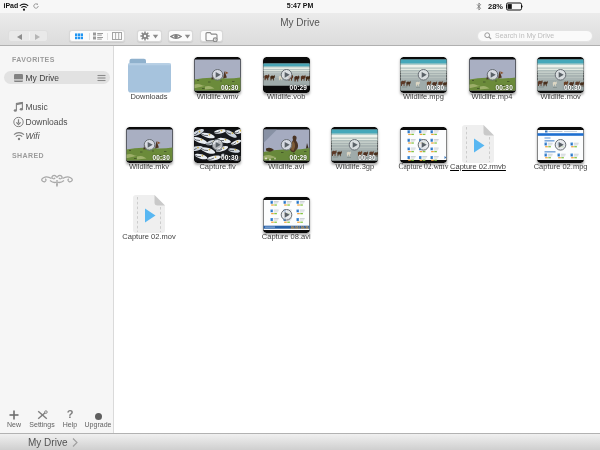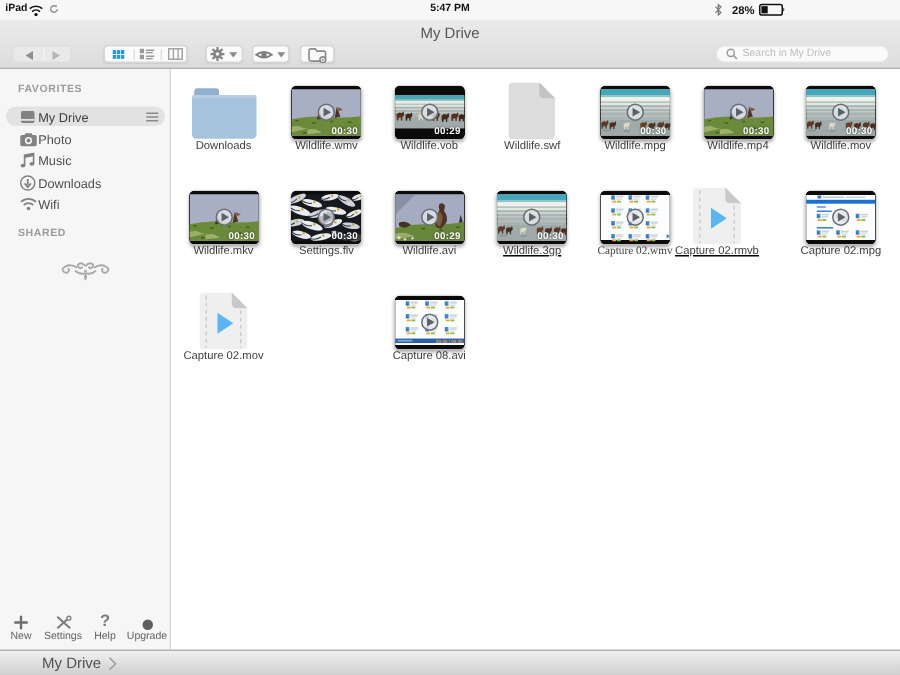--- a/index.html
+++ b/index.html
@@ -191,47 +191,38 @@
           </svg></span>
         <span class="tx" style="color:#3d3d3d;">My Drive</span>
     <span style="position:absolute;right:8px;top:50%;transform:translateY(-50%);line-height:0;"><svg class="" width="9" height="8" viewBox="0 0 9 8">
             <g stroke="#8a8a8a" stroke-width="1.1">
 <line x1="0.5" y1="1.5" x2="8.5" y2="1.5"></line>
               <line x1="0.5" y1="4" x2="8.5" y2="4"></line>
               <line x1="0.5" y1="6.5" x2="8.5" y2="6.5"></line>
             </g>
           </svg></span>
       </div>
-  <div class="sbrow" style="top:39.5px;">
-        <span class="ic"><svg class="" width="12" height="10" viewBox="0 0 12 10">
-            <rect x="0.5" y="2" width="11" height="7.5" rx="1.2" fill="#828282"></rect>
-<rect x="3.5" y="0.8" width="5" height="2" rx="0.8" fill="#828282"></rect>
-<circle cx="6" cy="5.7" r="2.4" fill="#f6f6f6"></circle>
-<circle cx="6" cy="5.7" r="1.3" fill="#828282"></circle>
-          </svg></span>
-        <span class="tx">Photo</span>
-      </div>
   <div class="sbrow" style="top:54px;">
         <span class="ic"><svg class="" width="11" height="11" viewBox="0 0 11 11">
             <path d="M3.4 8.8 V 2 L 9.4 0.8 V 7.6" stroke="#828282" stroke-width="1.1" fill="none"></path>
 <path d="M3.4 2 L 9.4 0.8 L 9.4 2.6 L 3.4 3.8 Z" fill="#828282"></path>
 <ellipse cx="2.3" cy="8.9" rx="1.6" ry="1.25" fill="#828282"></ellipse>
 <ellipse cx="8.3" cy="7.7" rx="1.6" ry="1.25" fill="#828282"></ellipse>
           </svg></span>
         <span class="tx">Music</span>
       </div>
   <div class="sbrow" style="top:68.5px;">
         <span class="ic"><svg class="" width="11" height="11" viewBox="0 0 11 11">
             <circle cx="5.5" cy="5.5" r="4.7" fill="none" stroke="#828282" stroke-width="1"></circle>
 <line x1="5.5" y1="2.8" x2="5.5" y2="6.8" stroke="#828282" stroke-width="1.2"></line>
 <path d="M3.4 5.8 L 5.5 8.2 L 7.6 5.8" fill="none" stroke="#828282" stroke-width="1.2"></path>
           </svg></span>
         <span class="tx">Downloads</span>
       </div>
-  <div class="sbrow" style="top:83px;">
+  <div class="sbrow" style="top:83px;font-style:italic;">
         <span class="ic"><svg class="" width="12" height="10" viewBox="0 0 12 10">
             <path d="M1 3.6 a 7.2 7.2 0 0 1 10 0" fill="none" stroke="#828282" stroke-width="1.1"></path>
 <path d="M2.8 5.7 a 4.6 4.6 0 0 1 6.4 0" fill="none" stroke="#828282" stroke-width="1.1"></path>
 <circle cx="6" cy="8" r="1.2" fill="#828282"></circle>
           </svg></span>
         <span class="tx">Wifi</span>
       </div>
   <div class="sbheader" style="top:106px;">SHARED</div>
   <div style="position:absolute;left:38px;top:126px;line-height:0;"><svg width="38" height="16" viewBox="0 0 38 16">
 <g stroke="#a9a9a9" fill="none" stroke-width="1.25">
@@ -377,29 +368,20 @@
 </g>
 <g>
 <circle cx="23.5" cy="17.8" r="5.3" fill="rgba(228,231,234,0.78)" stroke="#686e74" stroke-width="1"></circle>
 <path d="M 21.7 14.9 L 26.7 17.8 L 21.7 20.7 Z" fill="#5a6167"></path>
 </g>
 </svg>
           <div class="vtime">00:30</div>
         </div>
       </div>
 <div class="lab">Wildlife.wmv</div>
-</div>
-<div class="cell" style="left:317.8px;top:54px;">
-<div class="iconarea">
-        <svg width="31" height="38" viewBox="0 0 31 38">
-<path d="M3 0 h 17.5 L 31 10.5 V 35 a3 3 0 0 1 -3 3 H 3 a3 3 0 0 1 -3 -3 V 3 a3 3 0 0 1 3 -3 Z" fill="#dcdcdc"></path>
-<path d="M20.5 0 L 31 10.5 H 23.5 a3 3 0 0 1 -3 -3 Z" fill="#c3c3c3"></path>
-</svg>
-      </div>
-<div class="lab">Wildlife.swf</div>
 </div>
 <div class="cell" style="left:386.4px;top:54px;">
 <div class="iconarea">
         <div class="vwrap">
           <svg class="vthumb" width="47" height="36" viewBox="0 0 47 36">
 <defs>
               <clipPath id="rc3">
                 <rect x="0" y="0" width="47" height="36" rx="3.5"></rect>
               </clipPath>
             </defs>
@@ -656,21 +638,21 @@
               <rect x="30" y="26.5" width="17" height="7" fill="#17191d" opacity="0.8"></rect>
 </g>
 <g>
 <circle cx="23.5" cy="17.8" r="5.3" fill="rgba(228,231,234,0.78)" stroke="#686e74" stroke-width="1"></circle>
 <path d="M 21.7 14.9 L 26.7 17.8 L 21.7 20.7 Z" fill="#5a6167"></path>
 </g>
 </svg>
           <div class="vtime">00:30</div>
         </div>
       </div>
-<div class="lab">Settings.flv</div>
+<div class="lab">Capture.flv</div>
 </div>
 <div class="cell" style="left:249.2px;top:124px;">
 <div class="iconarea">
         <div class="vwrap">
           <svg class="vthumb" width="47" height="36" viewBox="0 0 47 36">
 <defs>
               <clipPath id="rc8">
                 <rect x="0" y="0" width="47" height="36" rx="3.5"></rect>
               </clipPath>
             </defs>
@@ -698,21 +680,21 @@
 <g>
 <circle cx="23.5" cy="17.8" r="5.3" fill="rgba(228,231,234,0.78)" stroke="#686e74" stroke-width="1"></circle>
 <path d="M 21.7 14.9 L 26.7 17.8 L 21.7 20.7 Z" fill="#5a6167"></path>
 </g>
 </svg>
           <div class="vtime">00:29</div>
         </div>
       </div>
 <div class="lab">Wildlife.avi</div>
 </div>
-<div class="cell" style="left:317.8px;top:124px;text-decoration:underline;">
+<div class="cell" style="left:317.8px;top:124px;">
 <div class="iconarea">
         <div class="vwrap">
           <svg class="vthumb" width="47" height="36" viewBox="0 0 47 36">
 <defs>
               <clipPath id="rc9">
                 <rect x="0" y="0" width="47" height="36" rx="3.5"></rect>
               </clipPath>
             </defs>
 <g clip-path="url(#rc9)">
 <rect x="0" y="0" width="47" height="36" fill="#0b0b0b"></rect>

